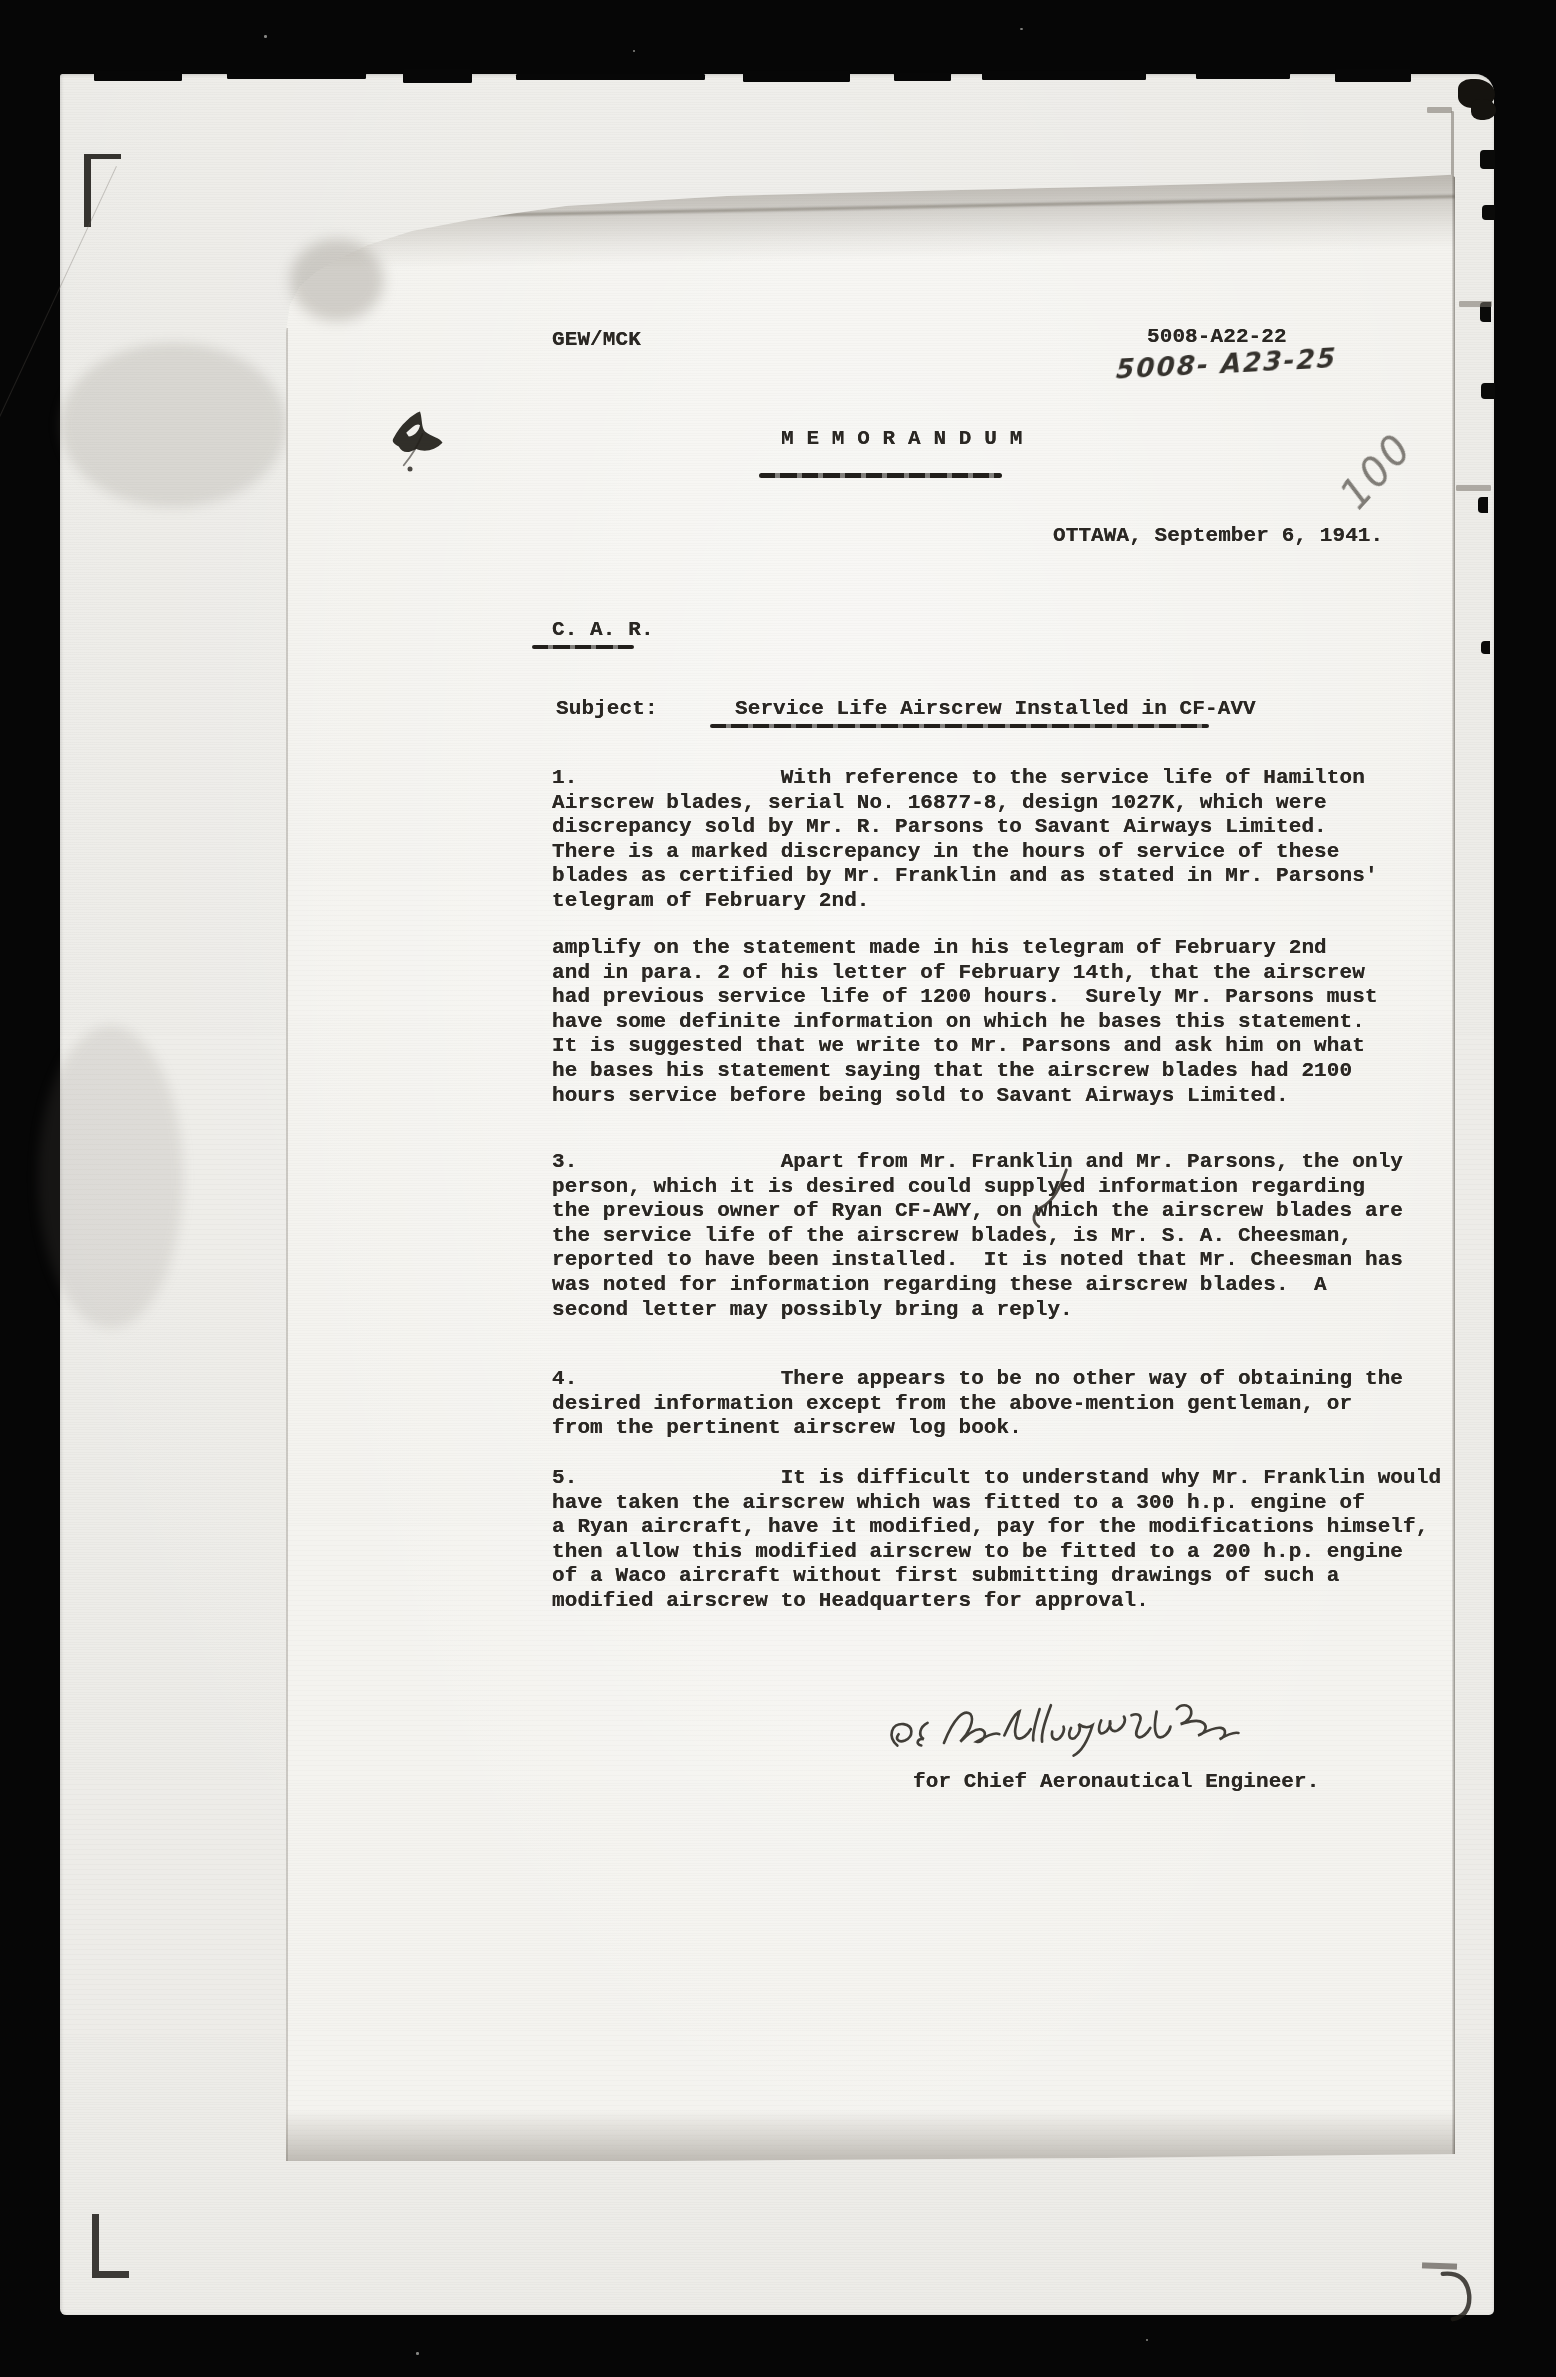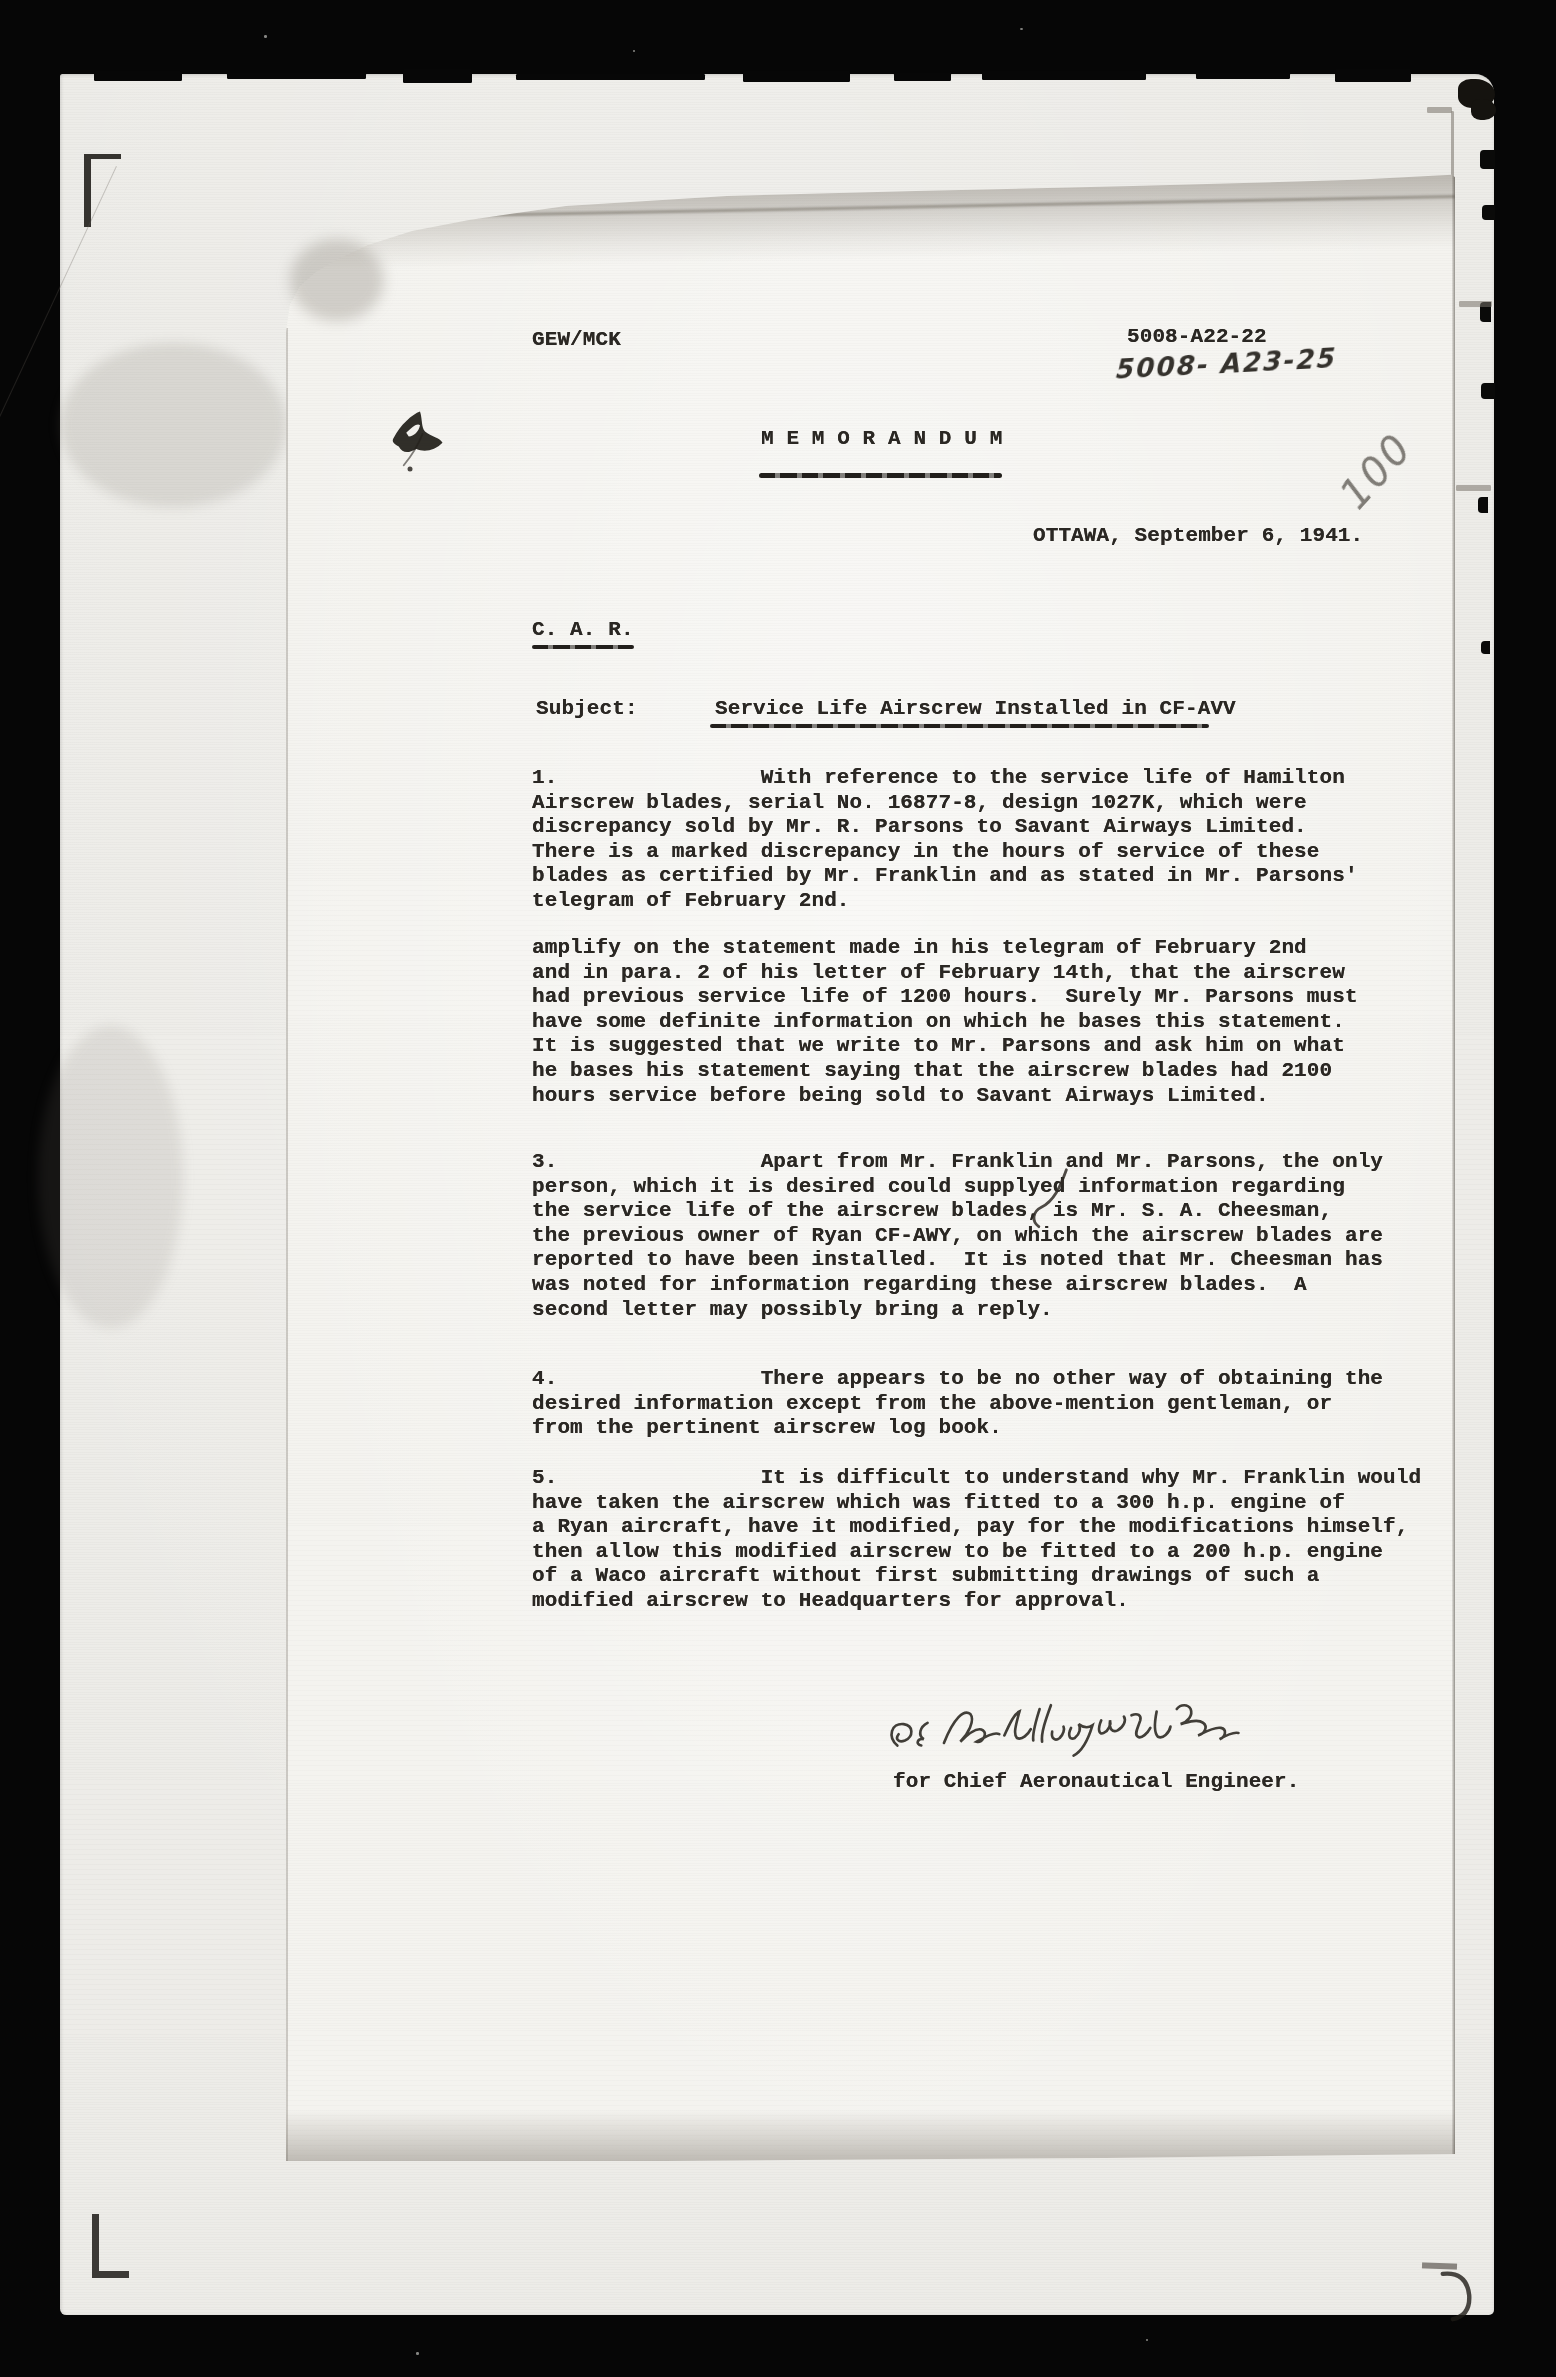--- a/index.html
+++ b/index.html
@@ -48,21 +48,21 @@
   .deckle-bottom{position:absolute;left:0;bottom:0;width:100%;height:69px;
         background:linear-gradient(to top, rgba(125,118,108,.45) 0%, rgba(125,118,108,.20) 40%, rgba(0,0,0,0) 75%);}
   .page-right-edge{position:absolute;right:0;top:0;width:3.1px;height:100%;
         background:linear-gradient(to left, rgba(70,64,56,.55), rgba(70,64,56,.10));filter:blur(0.4px);}
   .page-left-edge{position:absolute;left:0;top:157px;bottom:0;width:1.9px;
         background:rgba(110,103,94,.30);filter:blur(0.5px);}
   .corner-smudge{position:absolute;left:290px;top:239px;width:94px;height:82px;border-radius:50%;
         background:rgba(128,121,112,.30);filter:blur(6.3px);}
   
   .typed{position:absolute;font:700 21px/24.6px "Liberation Mono", monospace;color:#2a2723;
-         letter-spacing:0.1px;white-space:pre;text-shadow:0 0 0.6px rgba(42,38,33,.85);filter:blur(0.1px);}
+         letter-spacing:0.1px;white-space:pre;text-shadow:0 0 0.6px rgba(42,38,33,.85);filter:blur(0.1px);margin-left:20px;}
   .para{position:absolute;left:532px;}
   .para .line{height:24.6px;}
   .tline{position:absolute;}
   .uline{position:absolute;height:4.4px;border-radius:2.5px;filter:blur(0.3px);
          background:repeating-linear-gradient(90deg,#221f1b 0 16.4px, rgba(34,31,27,.55) 16.4px 21.4px);}
   
   .hw-ref{position:absolute;left:1116px;top:348px;font:italic 600 26.4px "DejaVu Sans", sans-serif;
           color:#35322d;letter-spacing:1.9px;transform:rotate(-3deg) skewX(-6deg);filter:blur(0.2px);}
   .pencil-100{position:absolute;left:1334px;top:448px;font:italic 400 40px "DejaVu Sans", sans-serif;
           color:rgba(95,91,85,.78);transform:rotate(-48deg);letter-spacing:2.5px;filter:blur(0.3px);}
@@ -164,22 +164,22 @@
     <div class="typed line" style="position:static">had previous service life of 1200 hours.  Surely Mr. Parsons must</div>
     <div class="typed line" style="position:static">have some definite information on which he bases this statement.</div>
     <div class="typed line" style="position:static">It is suggested that we write to Mr. Parsons and ask him on what</div>
     <div class="typed line" style="position:static">he bases his statement saying that the airscrew blades had 2100</div>
     <div class="typed line" style="position:static">hours service before being sold to Savant Airways Limited.</div>
   </div>
 
   <div class="para" style="top:1150px">
     <div class="typed line" style="position:static">3.                Apart from Mr. Franklin and Mr. Parsons, the only</div>
     <div class="typed line" style="position:static">person, which it is desired could supplyed information regarding</div>
+    <div class="typed line" style="position:static">the previous owner of Ryan CF-AWY, on which the airscrew blades are</div>
     <div class="typed line" style="position:static">the service life of the airscrew blades, is Mr. S. A. Cheesman,</div>
-    <div class="typed line" style="position:static">the previous owner of Ryan CF-AWY, on which the airscrew blades are</div>
     <div class="typed line" style="position:static">reported to have been installed.  It is noted that Mr. Cheesman has</div>
     <div class="typed line" style="position:static">was noted for information regarding these airscrew blades.  A</div>
     <div class="typed line" style="position:static">second letter may possibly bring a reply.</div>
   </div>
 
   <svg class="pen-fix" width="57" height="72" viewBox="0 0 90 115">
     <path d="M64,6 C54,34 44,56 24,66 C10,73 8,88 20,97" fill="none" stroke="rgba(48,44,38,.85)" stroke-width="4.5" stroke-linecap="round"></path>
   </svg>
 
   <div class="para" style="top:1367px">

